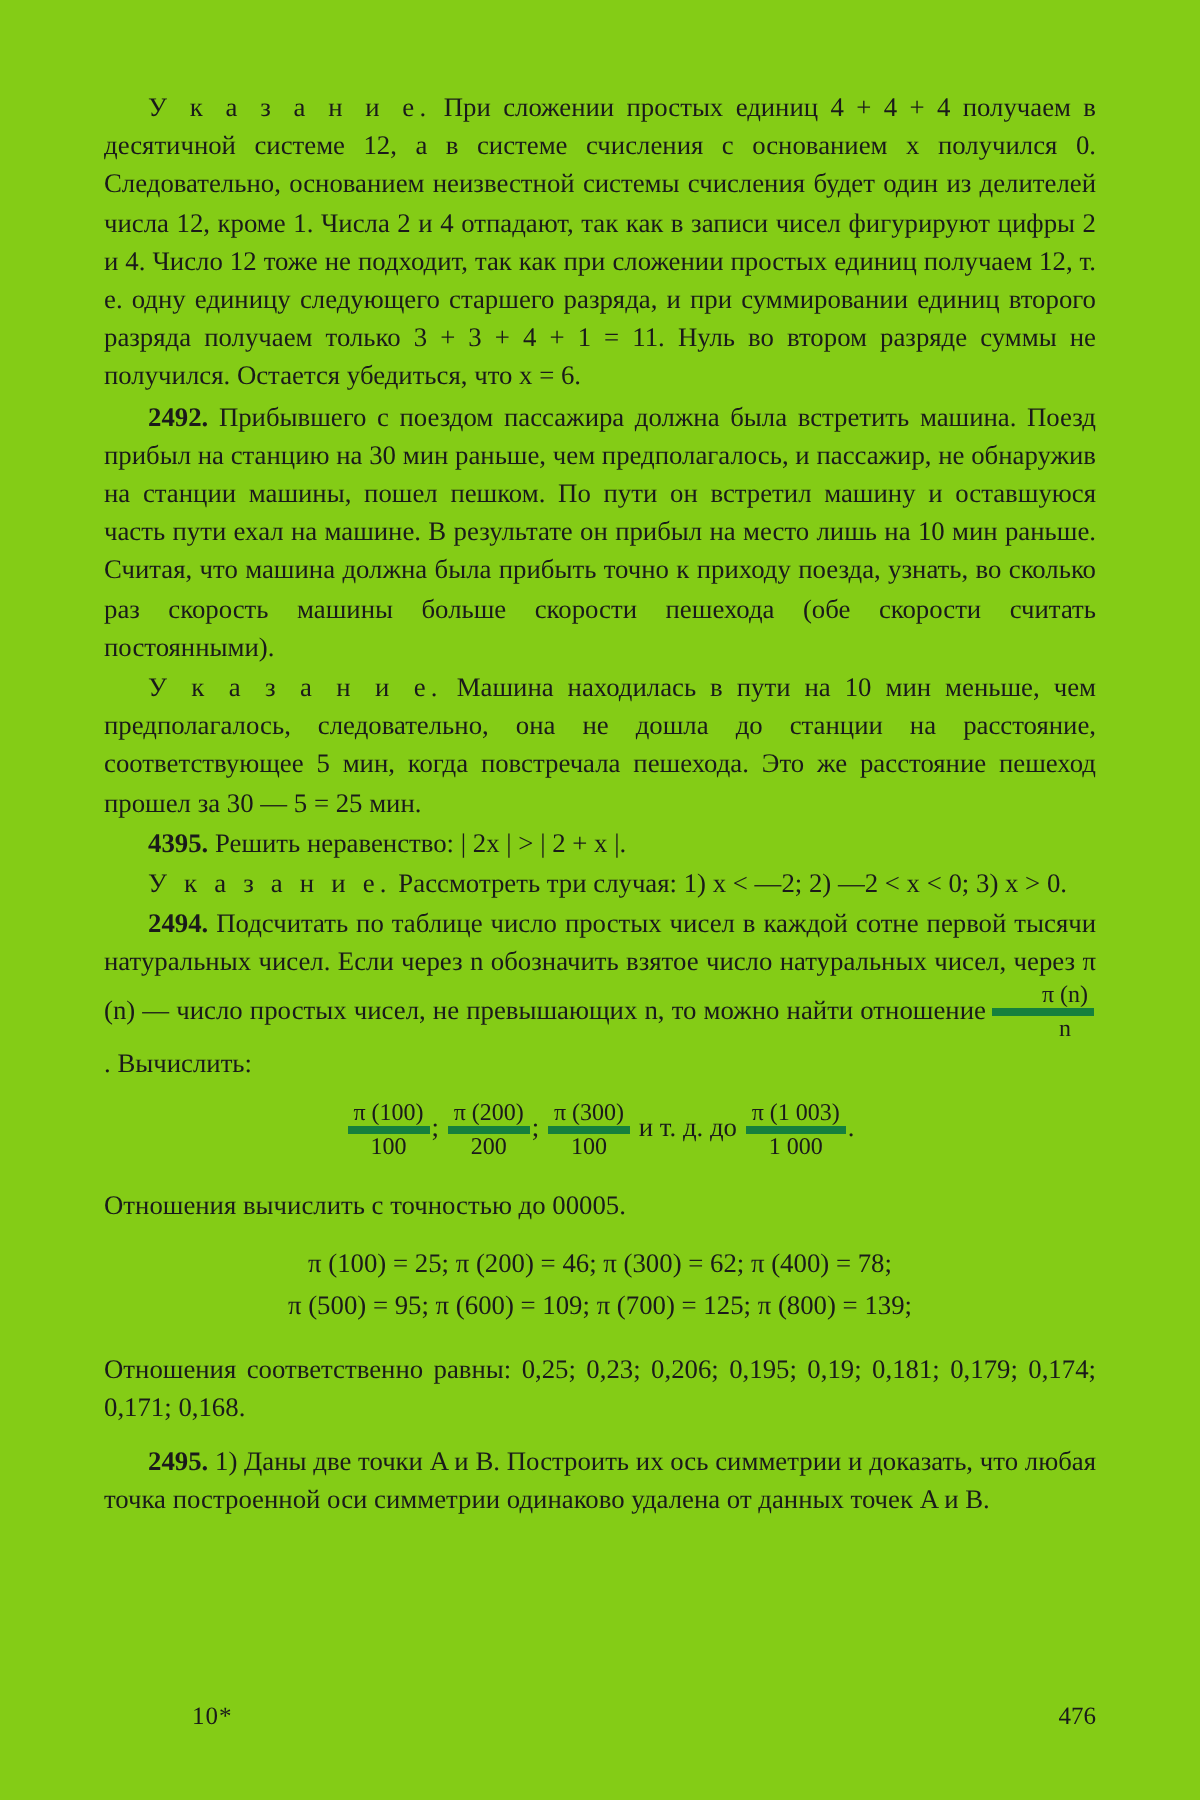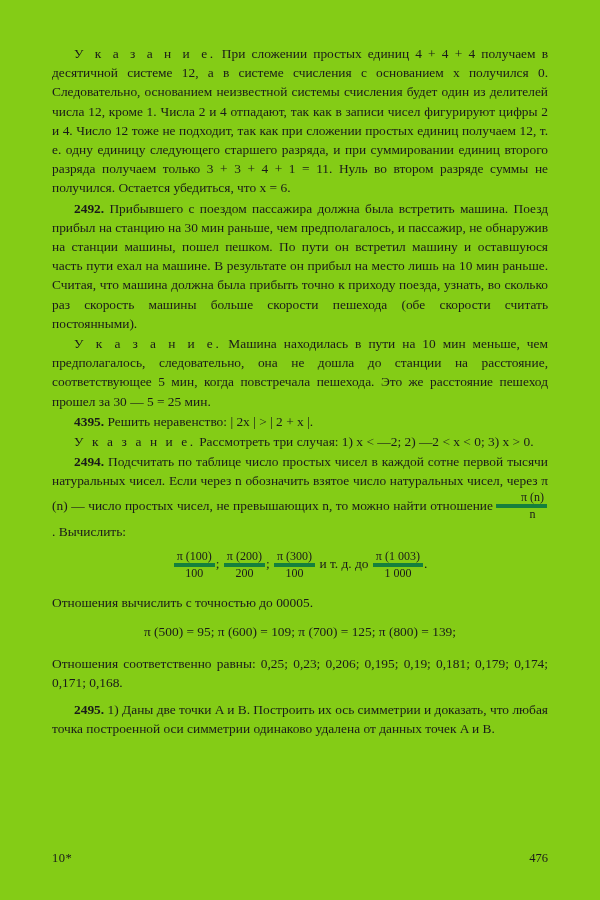--- a/index.html
+++ b/index.html
@@ -88,20 +88,21 @@
   .footer {
     position: absolute;
     left: 52px;
     right: 52px;
     bottom: 34px;
     font-size: 12.5px;
   }
   .footer .left {
     float: left;
     letter-spacing: 0.5px;
+    margin-left: 44px;
   }
   .footer .right {
     float: right;
   }
   .clearfix::after {
     content: "";
     display: block;
     clear: both;
   }
 </style>
@@ -130,20 +131,21 @@
         <span class="frac"><span class="top">π (300)</span><span class="bot">100</span></span>
         <span>и т. д. до</span>
         <span class="frac"><span class="top">π (1 003)</span><span class="bot">1 000</span></span>.
       </span>
     </div>
 
     <p class="blk-gap">Отношения вычислить с точностью до 00005.</p>
 
 
     <div class="math-block">
+      <div class="math-line">π (100) = 25;  π (200) = 46;  π (300) = 62;  π (400) = 78;</div>
       <div class="math-line">π (500) = 95;  π (600) = 109;  π (700) = 125;  π (800) = 139;</div>
     </div>
 
     <p class="blk-gap">Отношения соответственно равны: 0,25; 0,23; 0,206; 0,195; 0,19; 0,181; 0,179; 0,174; 0,171; 0,168.</p>
 
     <p class="indent blk-gap-sm"><span class="num">2495.</span><span> 1) Даны две точки A и B. Построить их ось симметрии и доказать, что любая точка построенной оси симметрии одинаково удалена от данных точек A и B.</span></p>
 
 
   </div>
 

